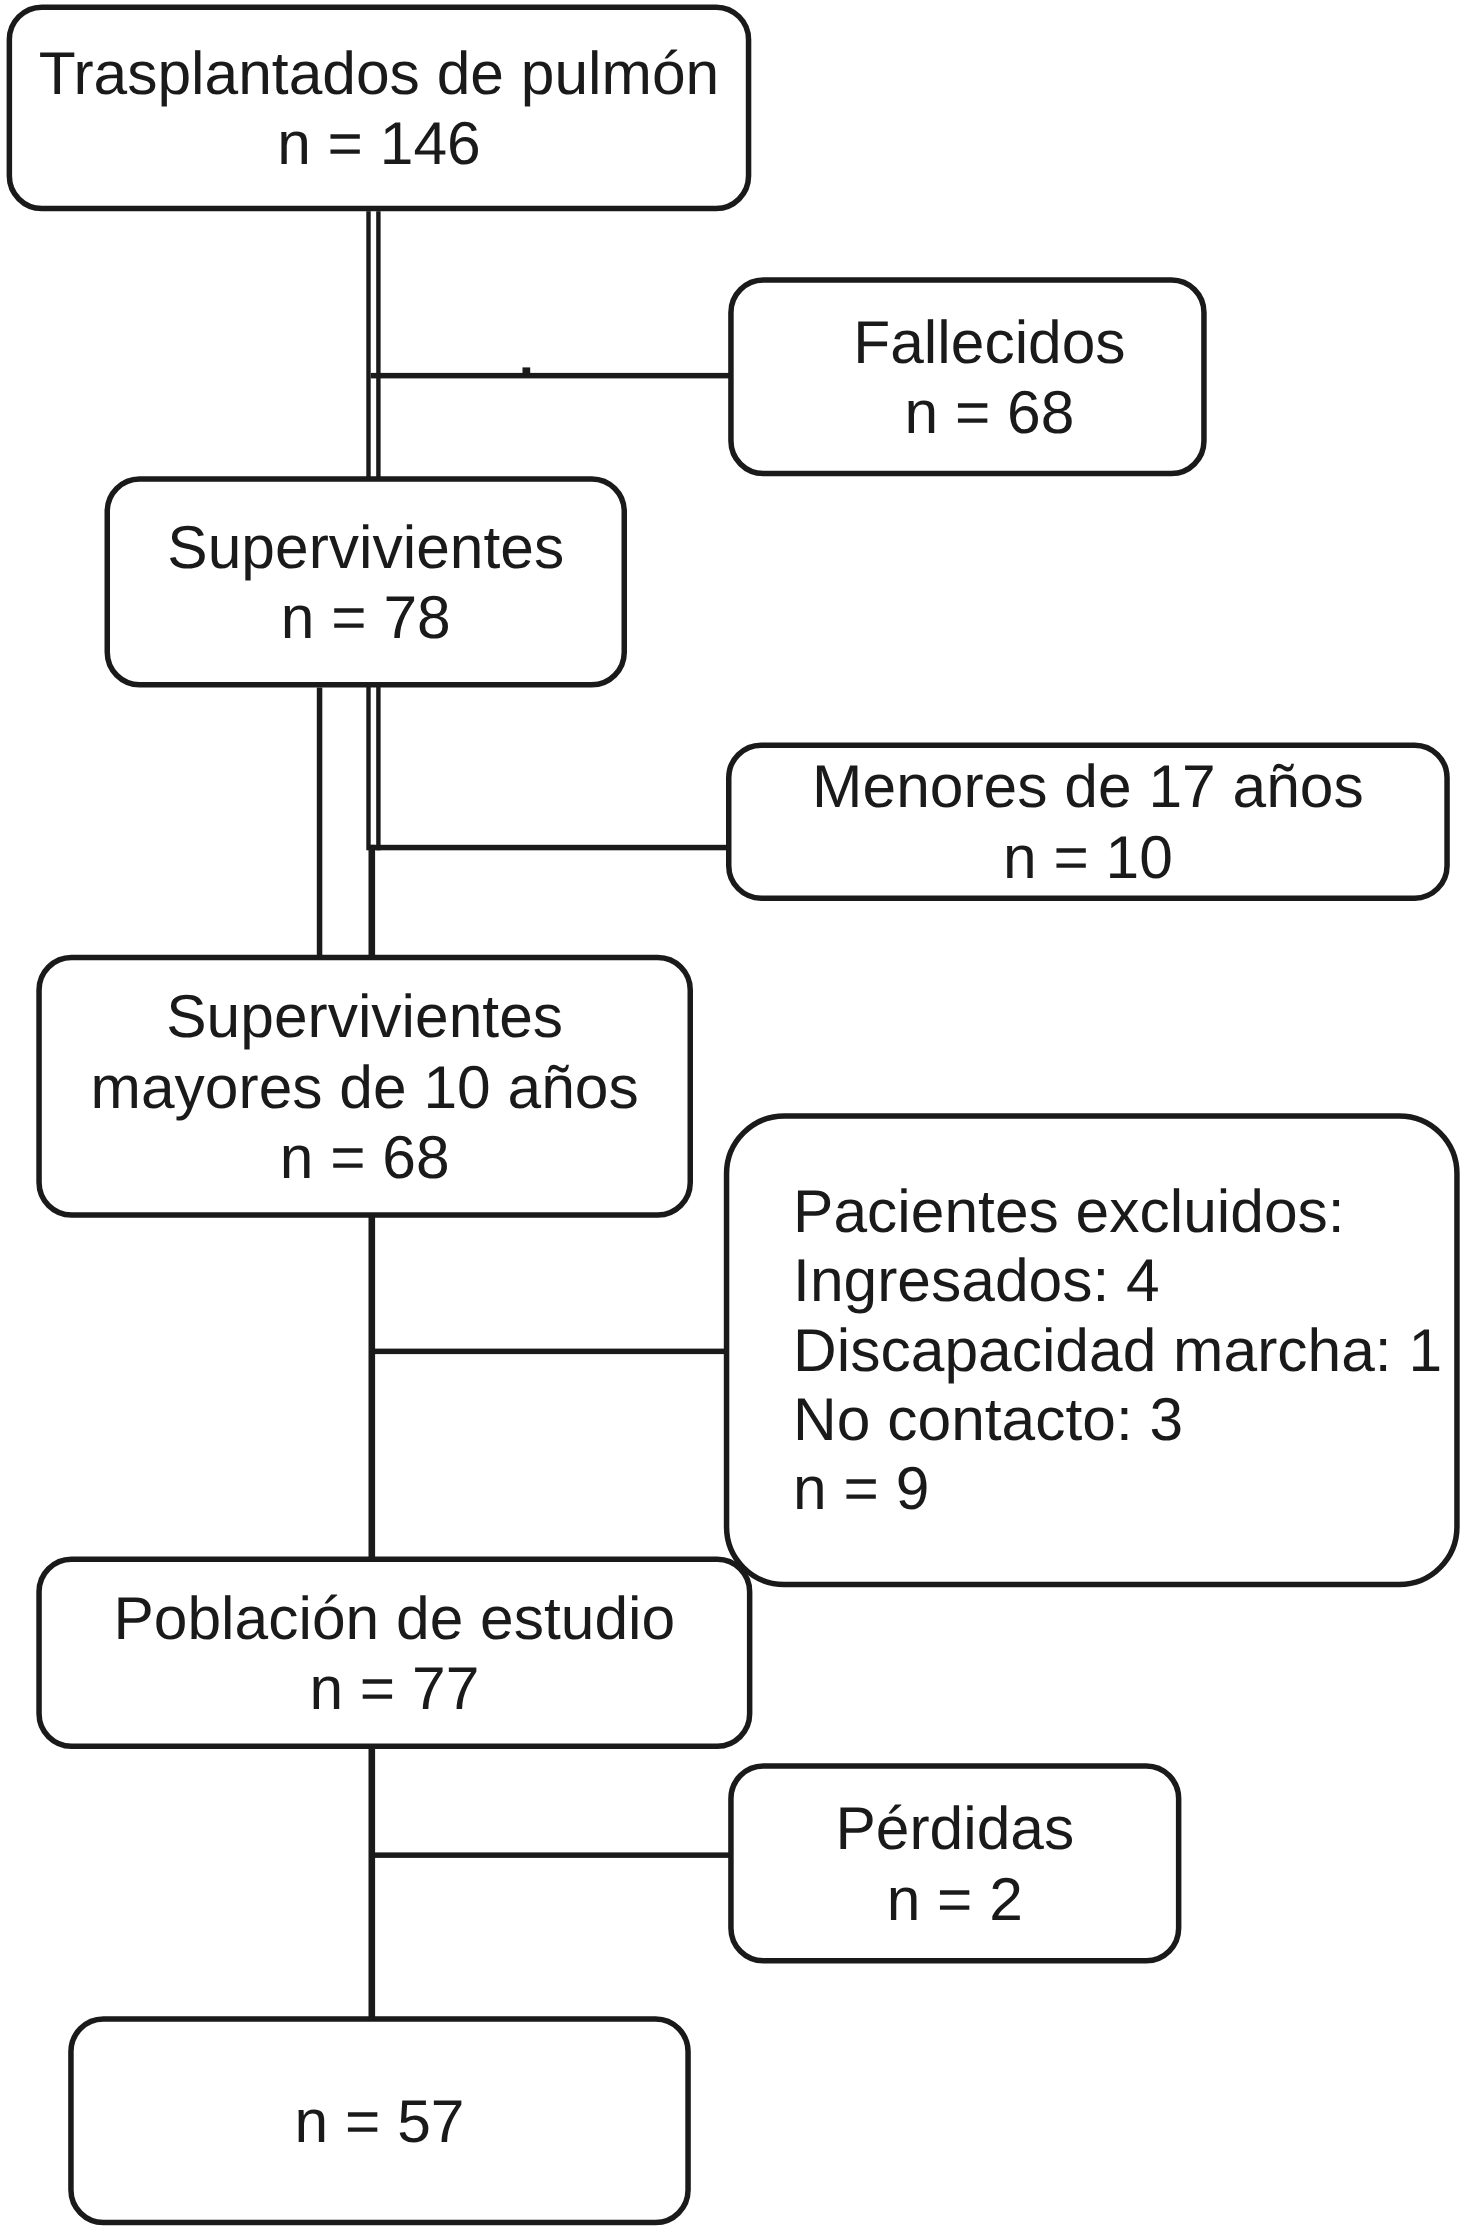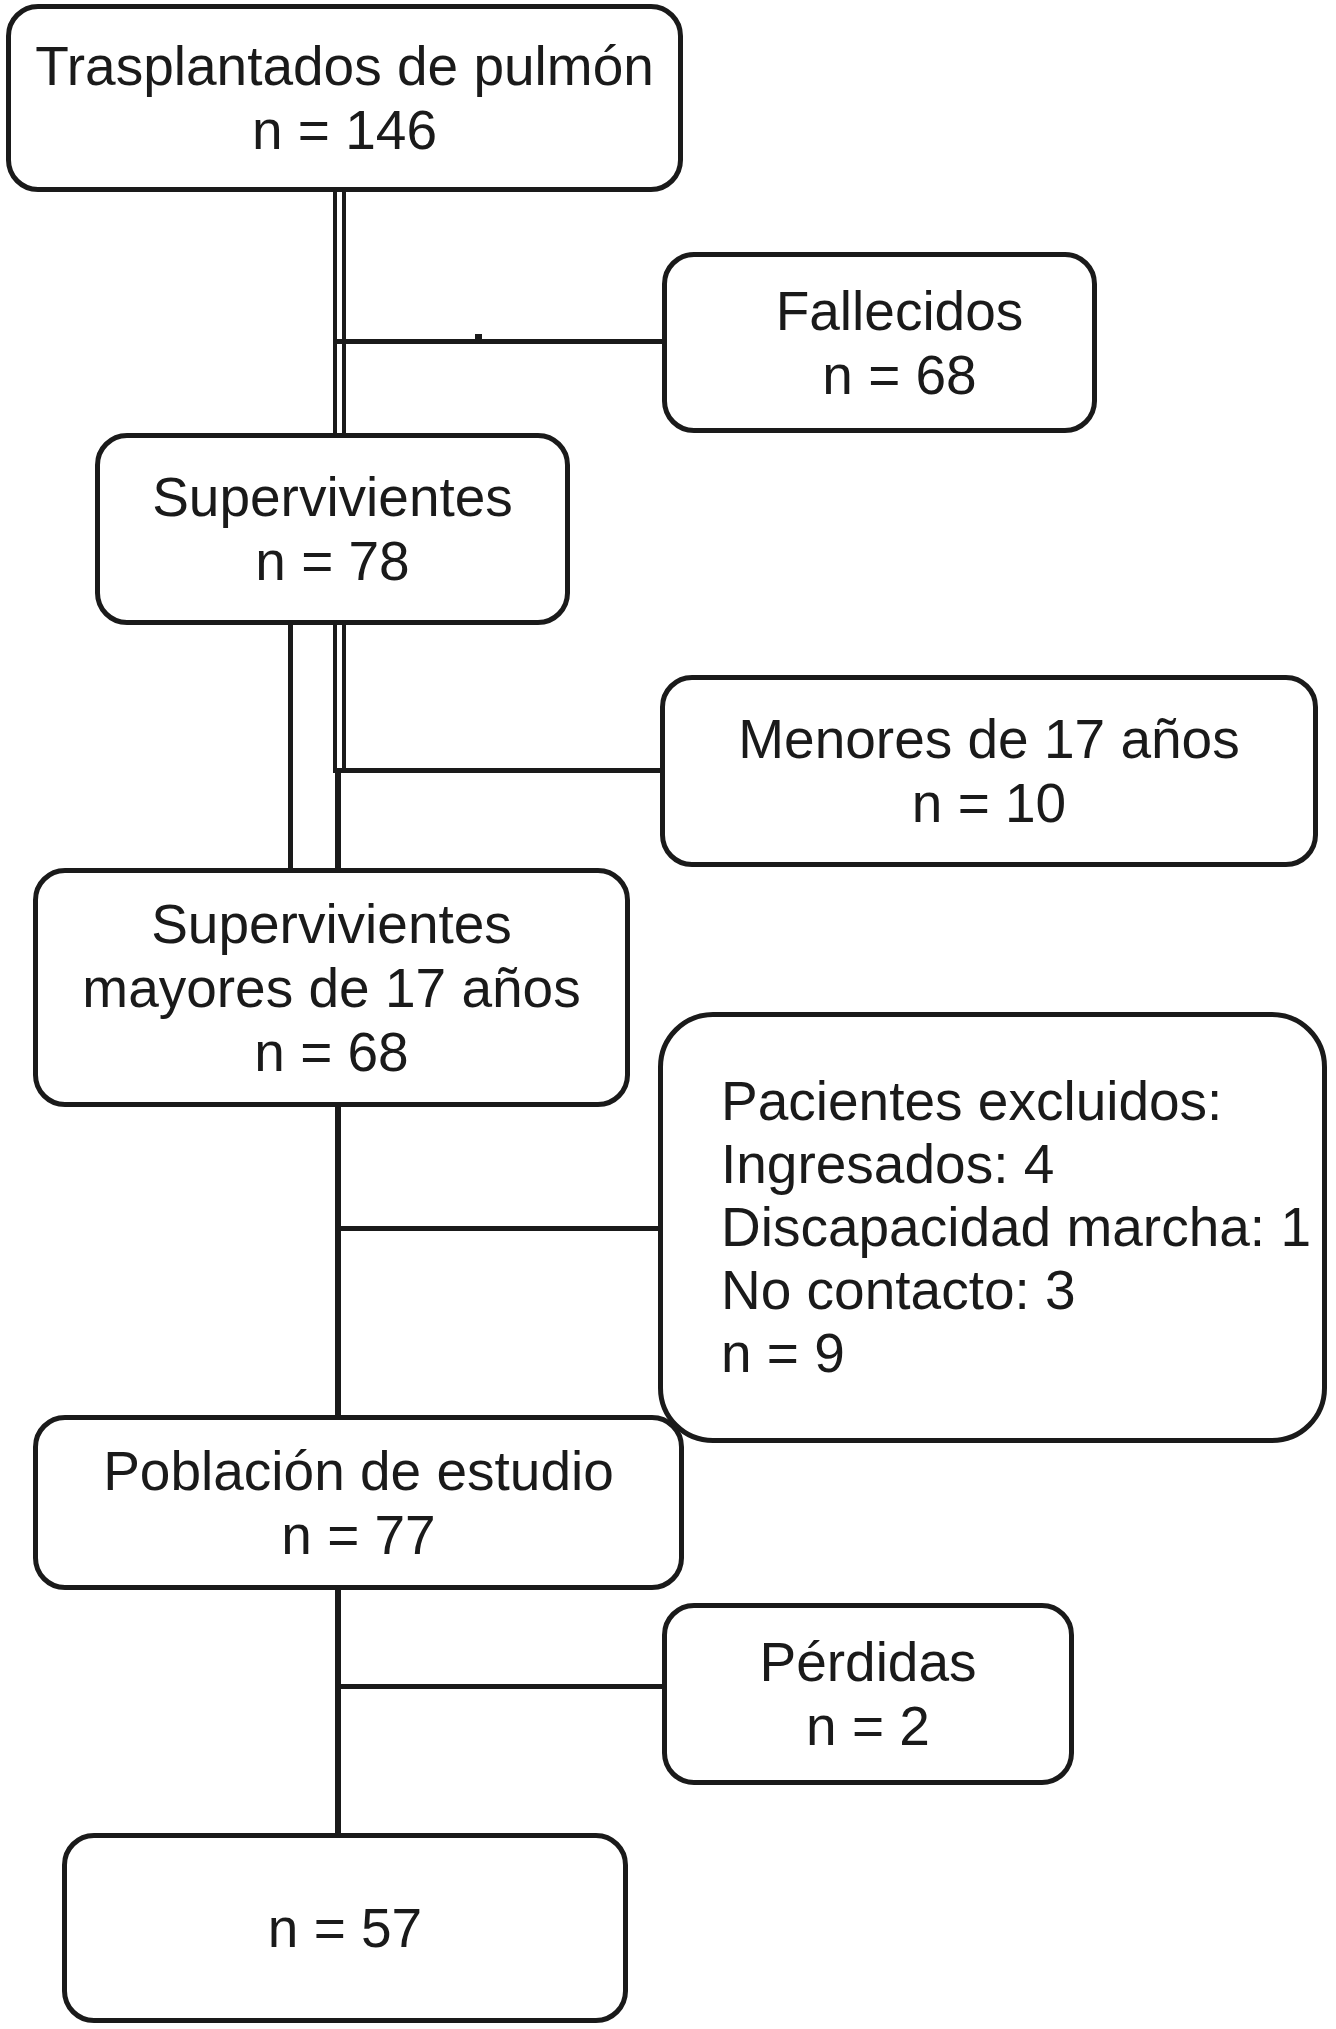--- a/index.html
+++ b/index.html
@@ -30,21 +30,21 @@
     font-size: 55px;
     line-height: 64px;
     white-space: nowrap;
     z-index: 2;
   }
   .box .line { display: block; }
 
   #box-trasplantados { left: 6px;   top: 4px;    width: 677px; height: 188px; }
   #box-fallecidos    { left: 662px; top: 252px;  width: 435px; height: 181px; padding-left: 40px; }
   #box-supervivientes{ left: 95px;  top: 433px;  width: 475px; height: 192px; }
-  #box-menores       { left: 660px; top: 675px;  width: 658px; height: 192px; }
+  #box-menores       { left: 660px; top: 675px;  width: 658px; height: 144px; }
   #box-mayores       { left: 33px;  top: 868px;  width: 597px; height: 239px; }
   #box-excluidos     { left: 658px; top: 1012px; width: 669px; height: 431px;
                        border-radius: 55px; align-items: flex-start;
                        padding-left: 58px; text-align: center; line-height: 63px; }
   #box-estudio       { left: 33px;  top: 1415px; width: 651px; height: 175px; }
   #box-perdidas      { left: 662px; top: 1603px; width: 412px; height: 182px; }
   #box-analizada     { left: 62px;  top: 1833px; width: 566px; height: 190px; }
 
   .vline, .hline {
     position: absolute;
@@ -106,21 +106,21 @@
     <span class="line">n = 78</span>
   </div>
 
   <div class="box" id="box-menores">
     <span class="line">Menores de 17 años</span>
     <span class="line">n = 10</span>
   </div>
 
   <div class="box" id="box-mayores">
     <span class="line">Supervivientes</span>
-    <span class="line">mayores de 17 años</span>
+    <span class="line">mayores de 10 años</span>
     <span class="line">n = 68</span>
   </div>
 
   <div class="box" id="box-excluidos">
     <span class="line">Pacientes excluidos:</span>
     <span class="line">Ingresados: 4</span>
     <span class="line">Discapacidad marcha: 1</span>
     <span class="line">No contacto: 3</span>
     <span class="line">n = 9</span>
   </div>

